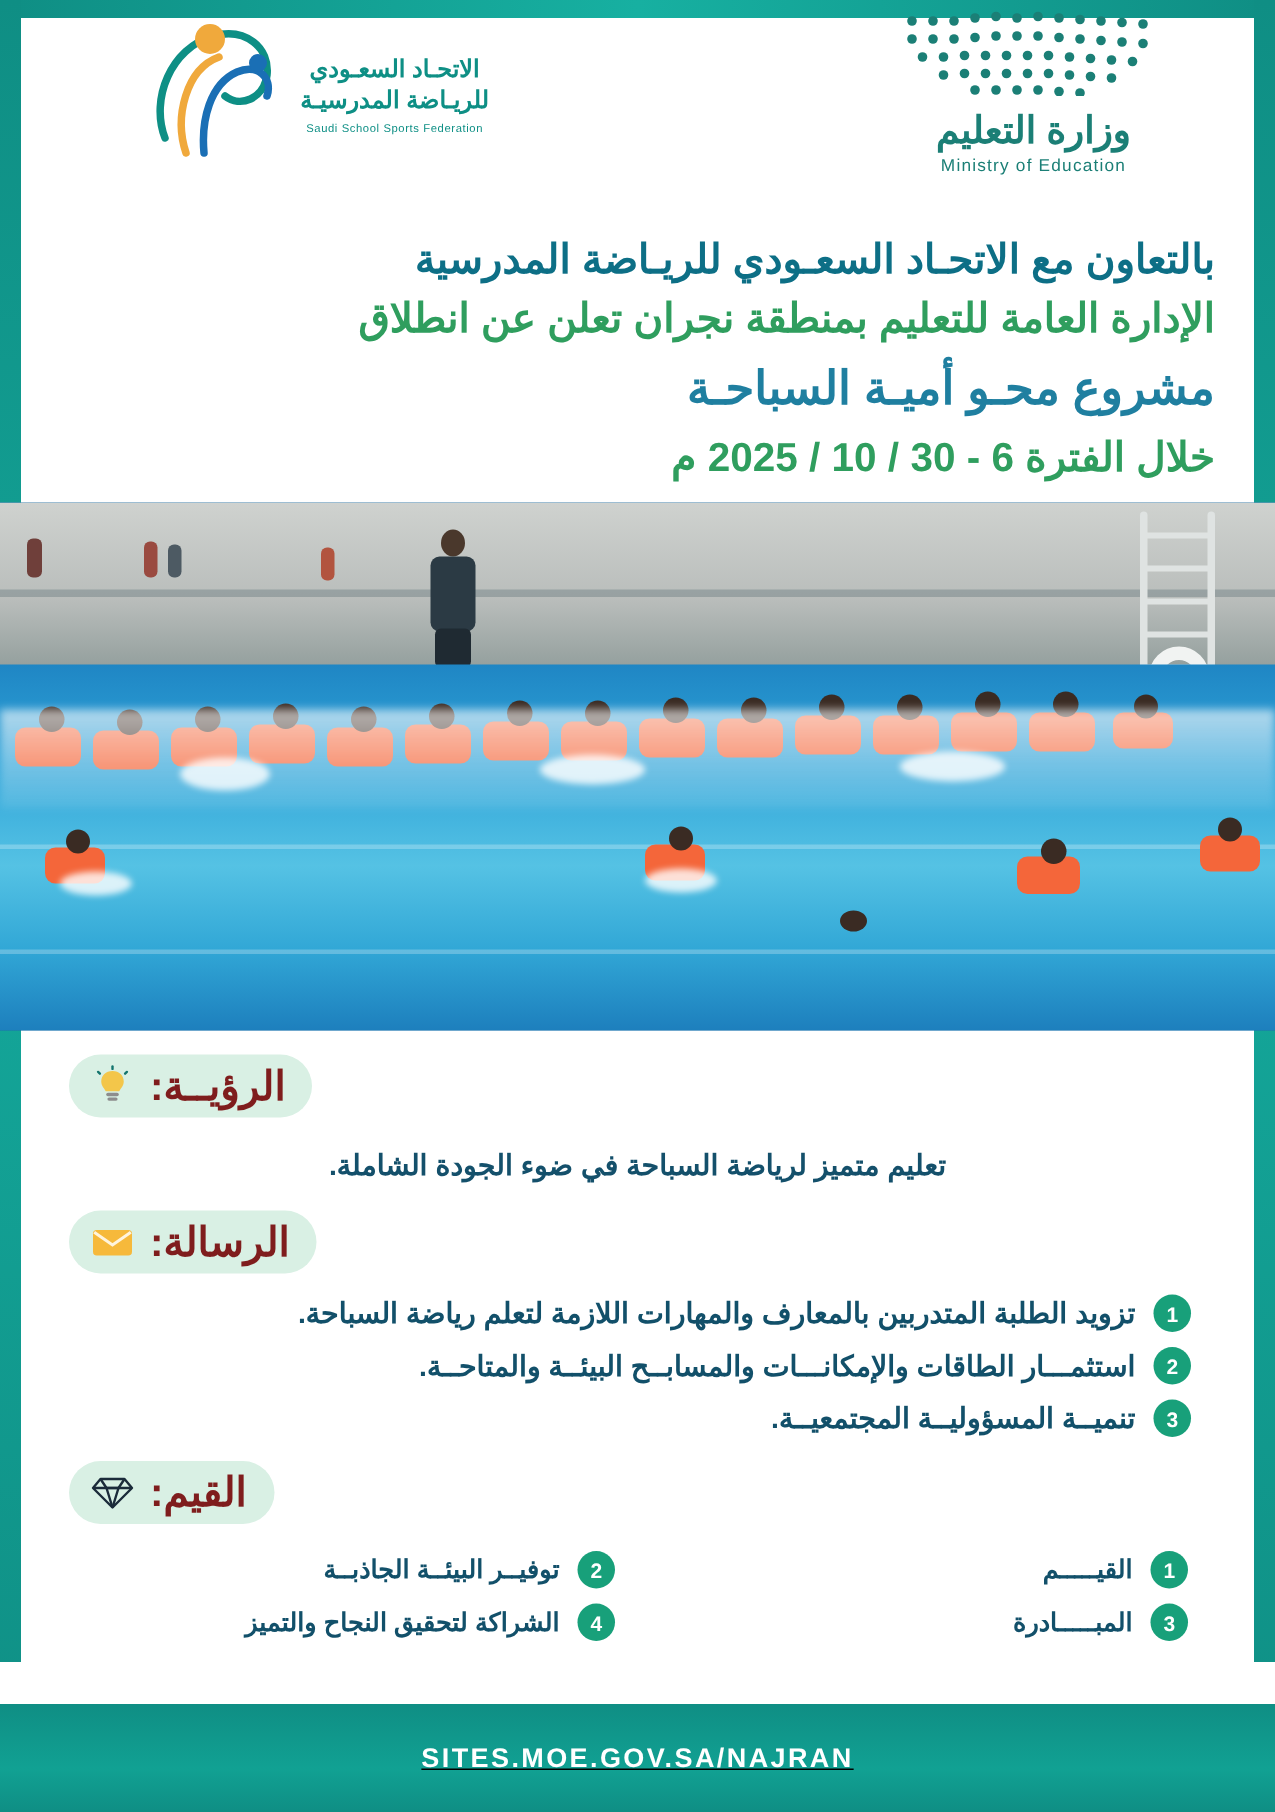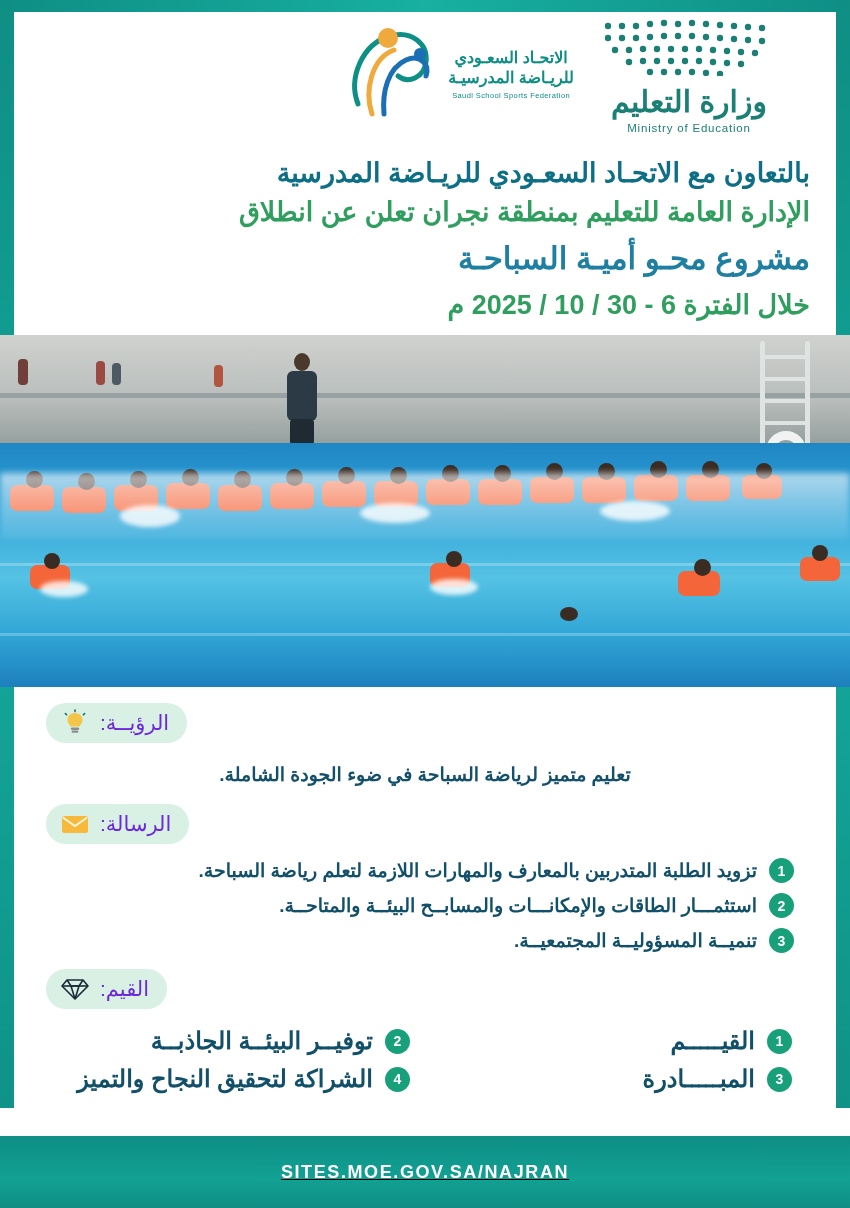--- a/index.html
+++ b/index.html
@@ -25,30 +25,30 @@
   .bar-right { right: 0; }
   .bar-top {
     position: absolute; top: 0; left: 0; right: 0; height: 12px;
     background: linear-gradient(90deg,#0f8e84 0%, #17b0a1 50%, #0f8e84 100%);
   }
 
   
   .logos {
     position: relative;
     display: flex;
-    justify-content: flex-start;
+    justify-content: space-between;
     align-items: flex-start;
-    padding: 18px 46px 0 46px;
+    padding: 6px 46px 0 46px;
     height: 150px;
   }
   .logo-moe { text-align: center; width: 230px; }
   .dots-grid { line-height: 0; margin-bottom: 8px; }
   .dots-grid svg { display: block; margin: 0 auto; }
   .moe-ar {
-    font-size: 30px; font-weight: bold; color: #1b7f76; letter-spacing: 1px;
+    font-size: 25px; font-weight: bold; color: #1b7f76; letter-spacing: 1px;
     direction: rtl;
   }
   .moe-en { font-size: 11.5px; color: #1b7f76; letter-spacing: .8px; margin-top: 3px; }
 
   .logo-fed { display: flex; align-items: center; gap: 10px; width: 280px; }
   .fed-text { text-align: center; direction: rtl; }
   .fed-ar1 { font-size: 16px; font-weight: bold; color: #0e8f85; }
   .fed-ar2 { font-size: 16px; font-weight: bold; color: #0e8f85; margin-top: 1px;}
   .fed-en { font-size: 7.5px; color: #0e8f85; letter-spacing: .4px; margin-top: 4px; }
 
@@ -122,21 +122,21 @@
     display: flex; align-items: center; justify-content: flex-start;
     gap: 10px;
     background: #d9f0e4;
     border-radius: 22px;
     padding: 5px 18px 5px 14px;
     width: max-content;
     margin-right: auto;
     margin-left: 0;
     margin-bottom: 14px;
   }
-  .sec-head .s-title { font-size: 21px; font-weight: normal; color: #6d28d9; letter-spacing: 1px;}
+  .sec-head .s-title { font-size: 27px; font-weight: bold; color: #7f1d1d; letter-spacing: 1px;}
   .sec-icon { width: 30px; height: 30px; display:flex; align-items:center; justify-content:center;}
   .vision-text {
     text-align: center;
     font-size: 19px; font-weight: bold; color: #14506b;
     padding: 6px 0 18px 0;
   }
 
   .msg-list { padding: 0 10px 6px 10px; }
   .msg-row {
     display: flex; align-items: center; justify-content: flex-start;
@@ -151,21 +151,21 @@
   }
   .msg-txt { font-size: 19px; font-weight: bold; color: #12506a; }
 
   .values-grid {
     display: grid;
     grid-template-columns: 1fr 1fr;
     gap: 10px 30px;
     padding: 4px 12px 0 12px;
   }
   .val-row { display:flex; align-items:center; gap: 12px; justify-content: flex-start;}
-  .val-txt { font-size: 24px; font-weight: bold; color: #12506a; letter-spacing: .5px;}
+  .val-txt { font-size: 17px; font-weight: bold; color: #12506a; letter-spacing: .5px;}
 
   
   .footer {
     position: absolute; bottom: 0; left: 0; right: 0;
     height: 72px;
     background: linear-gradient(180deg,#0f8e84 0%, #11a193 60%, #0f8e84 100%);
     display:flex; align-items:center; justify-content:center;text-decoration:underline;
   }
   .footer-url {
     color: #ffffff; font-size: 18px; font-weight: bold; letter-spacing: 1.6px;

